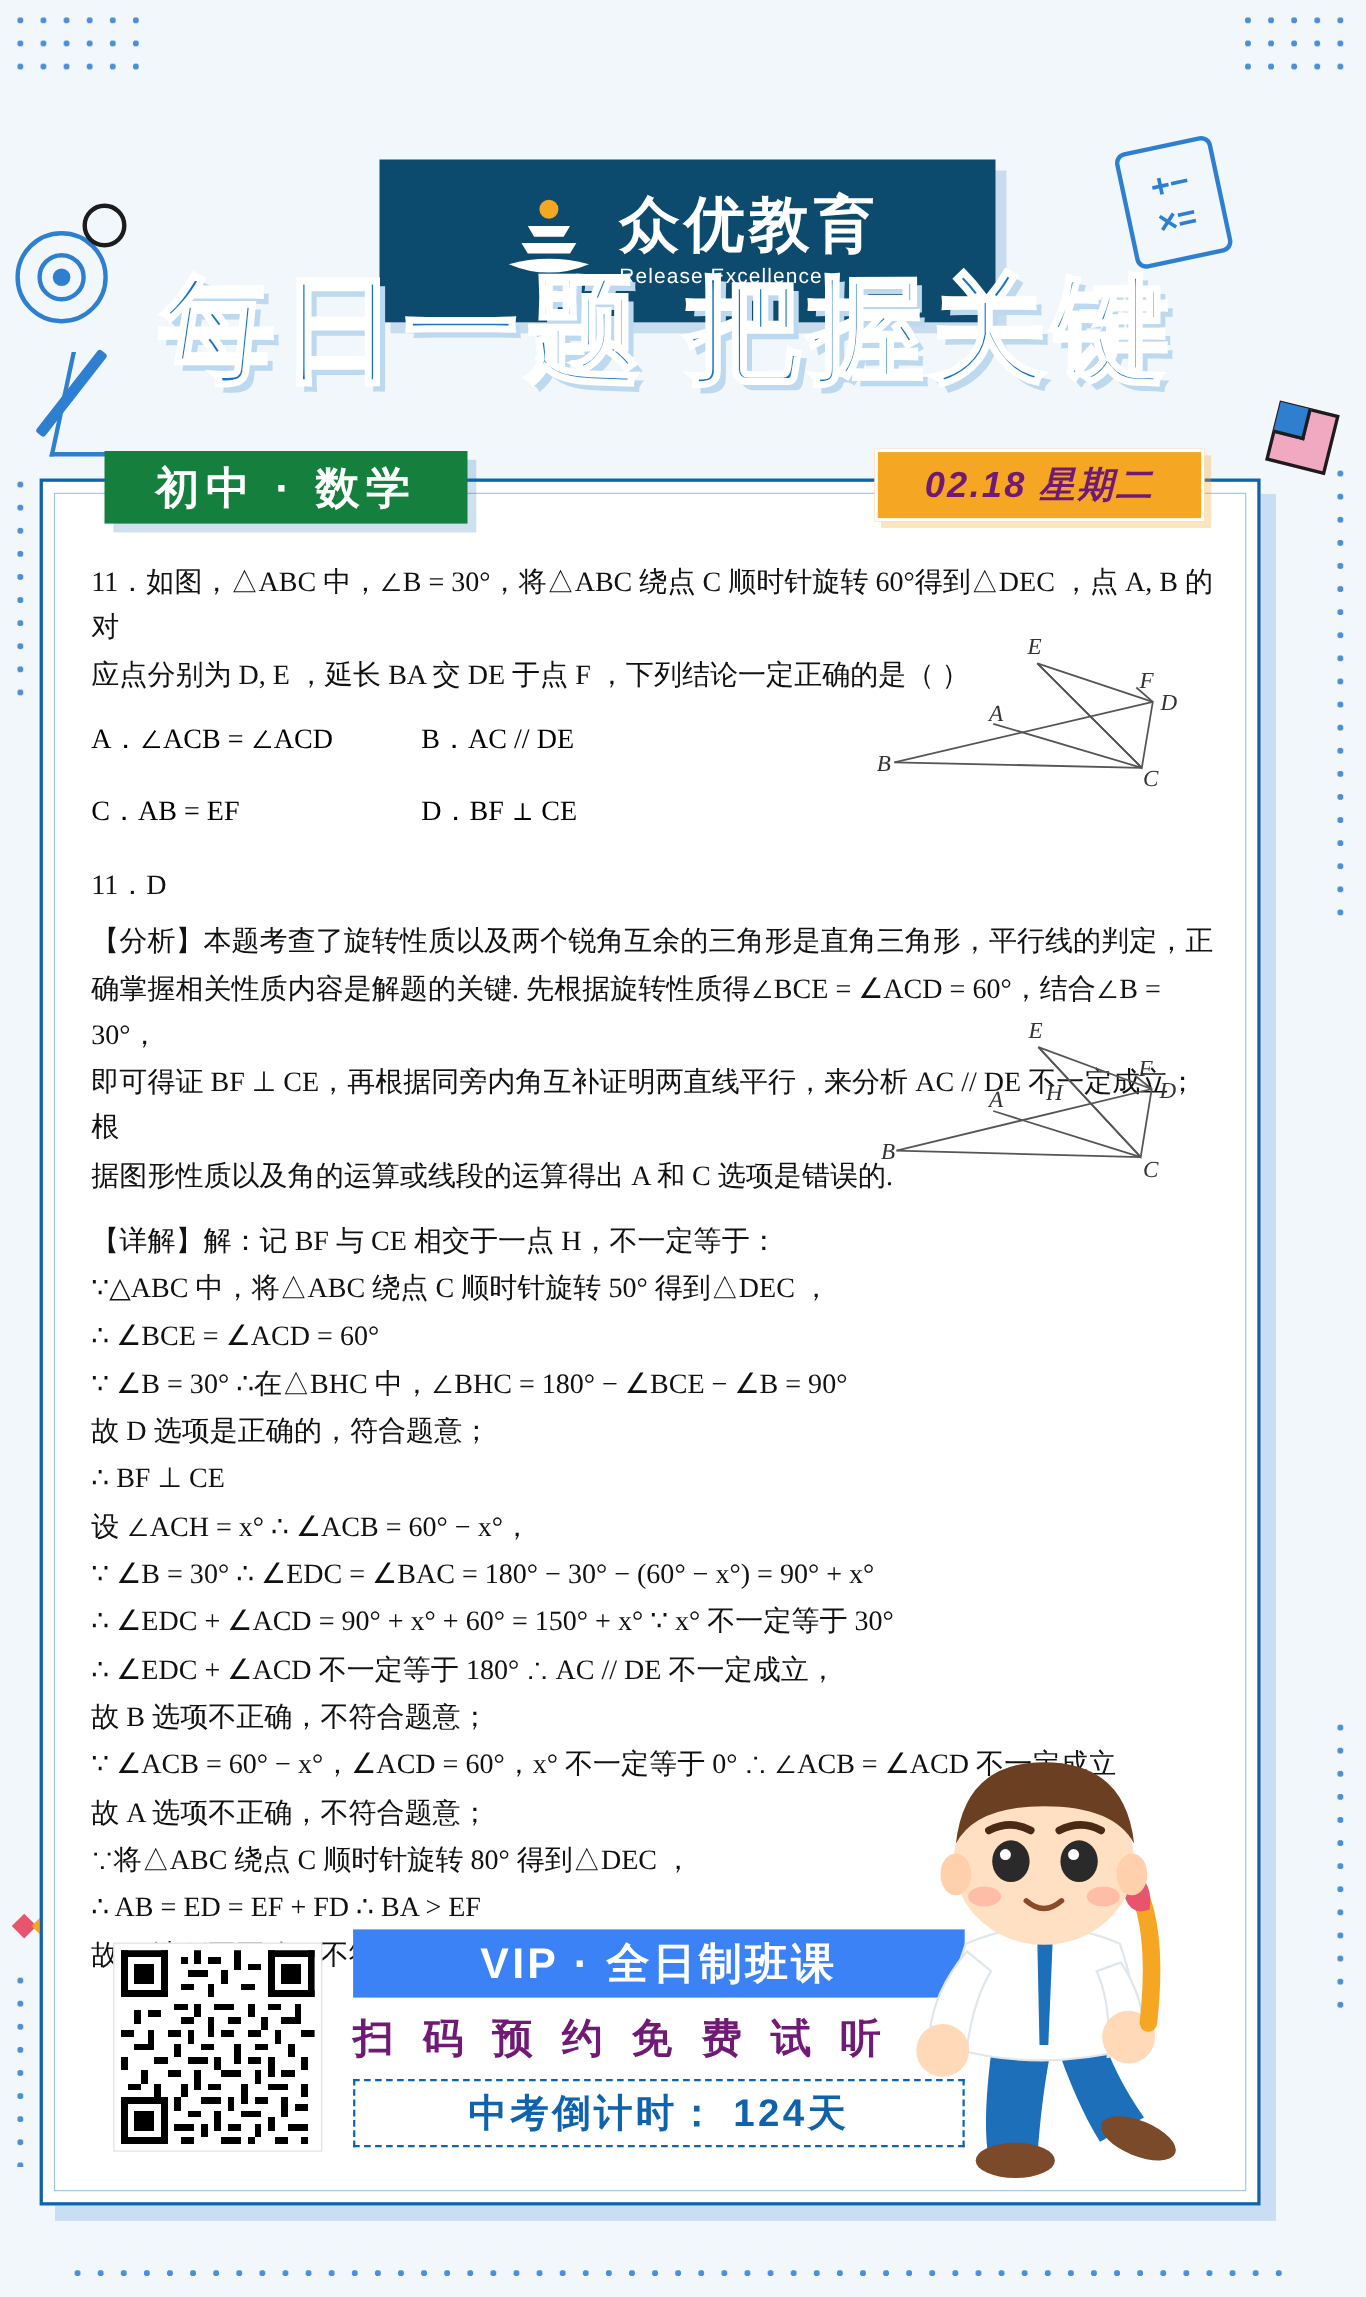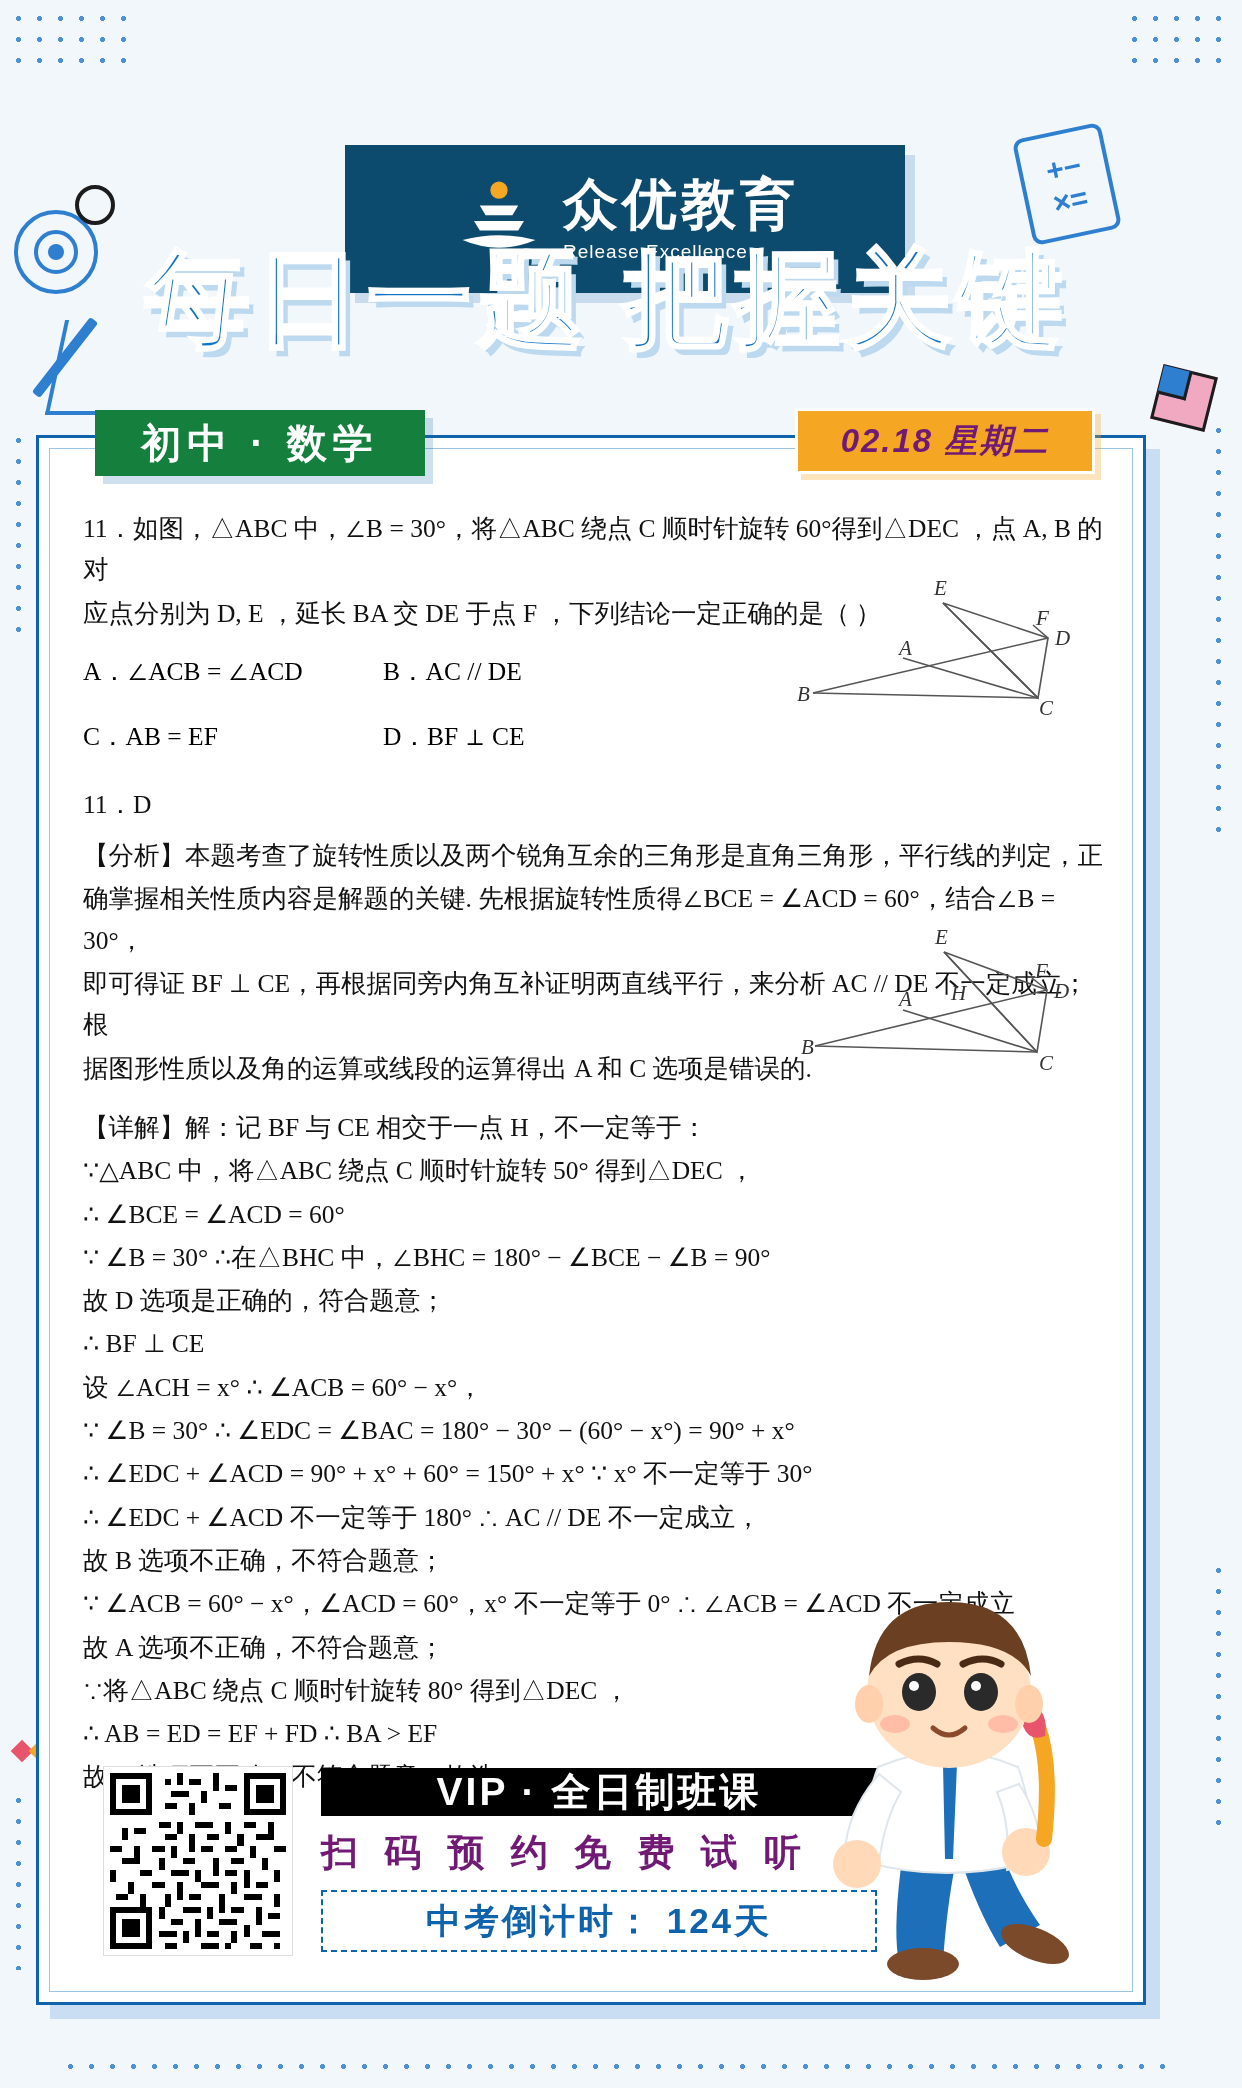--- a/index.html
+++ b/index.html
@@ -123,21 +123,21 @@
   
   #qr {
     position:absolute; left:64px; bottom:46px; width:190px; height:190px;
     background:#fff; padding:6px; border:1px solid #ddd;
   }
   #qr canvas, #qr .qrpix { width:100%; height:100%; display:block; }
   #promo {
     position:absolute; left:282px; bottom:50px; width:556px;
   }
   #promo-vip {
-    background:#000000; color:#fff; height:48px;
+    background:#3b82f6; color:#fff; height:62px;
     font-family:"Liberation Sans", sans-serif; font-weight:bold; font-size:39px; letter-spacing:3px;
     display:flex; align-items:center; justify-content:center;
   }
   #promo-sub {
     color:#701a75; font-family:"Liberation Sans", sans-serif; font-weight:bold;
     font-size:37px; letter-spacing:8px; text-align:left; margin:12px 0 12px 0;
   }
   #promo-count {
     border:2px dashed #0f62ac; color:#0f62ac; height:62px;
     font-family:"Liberation Sans", sans-serif; font-weight:bold; font-size:35px; letter-spacing:3px;

